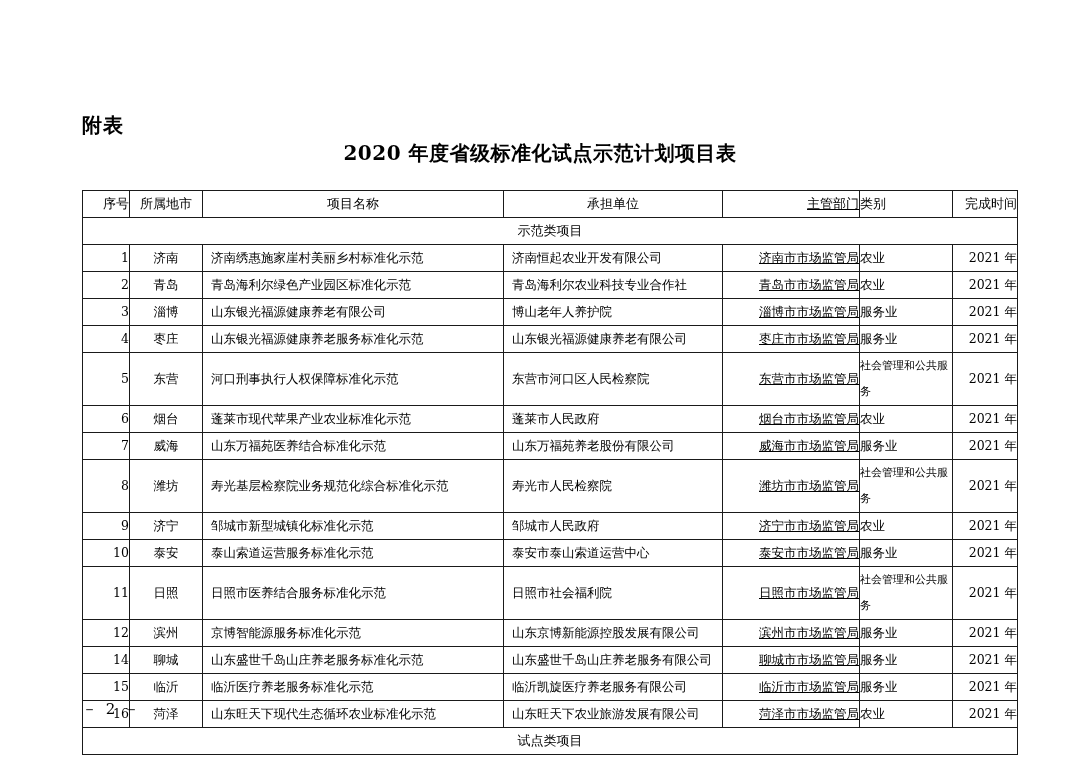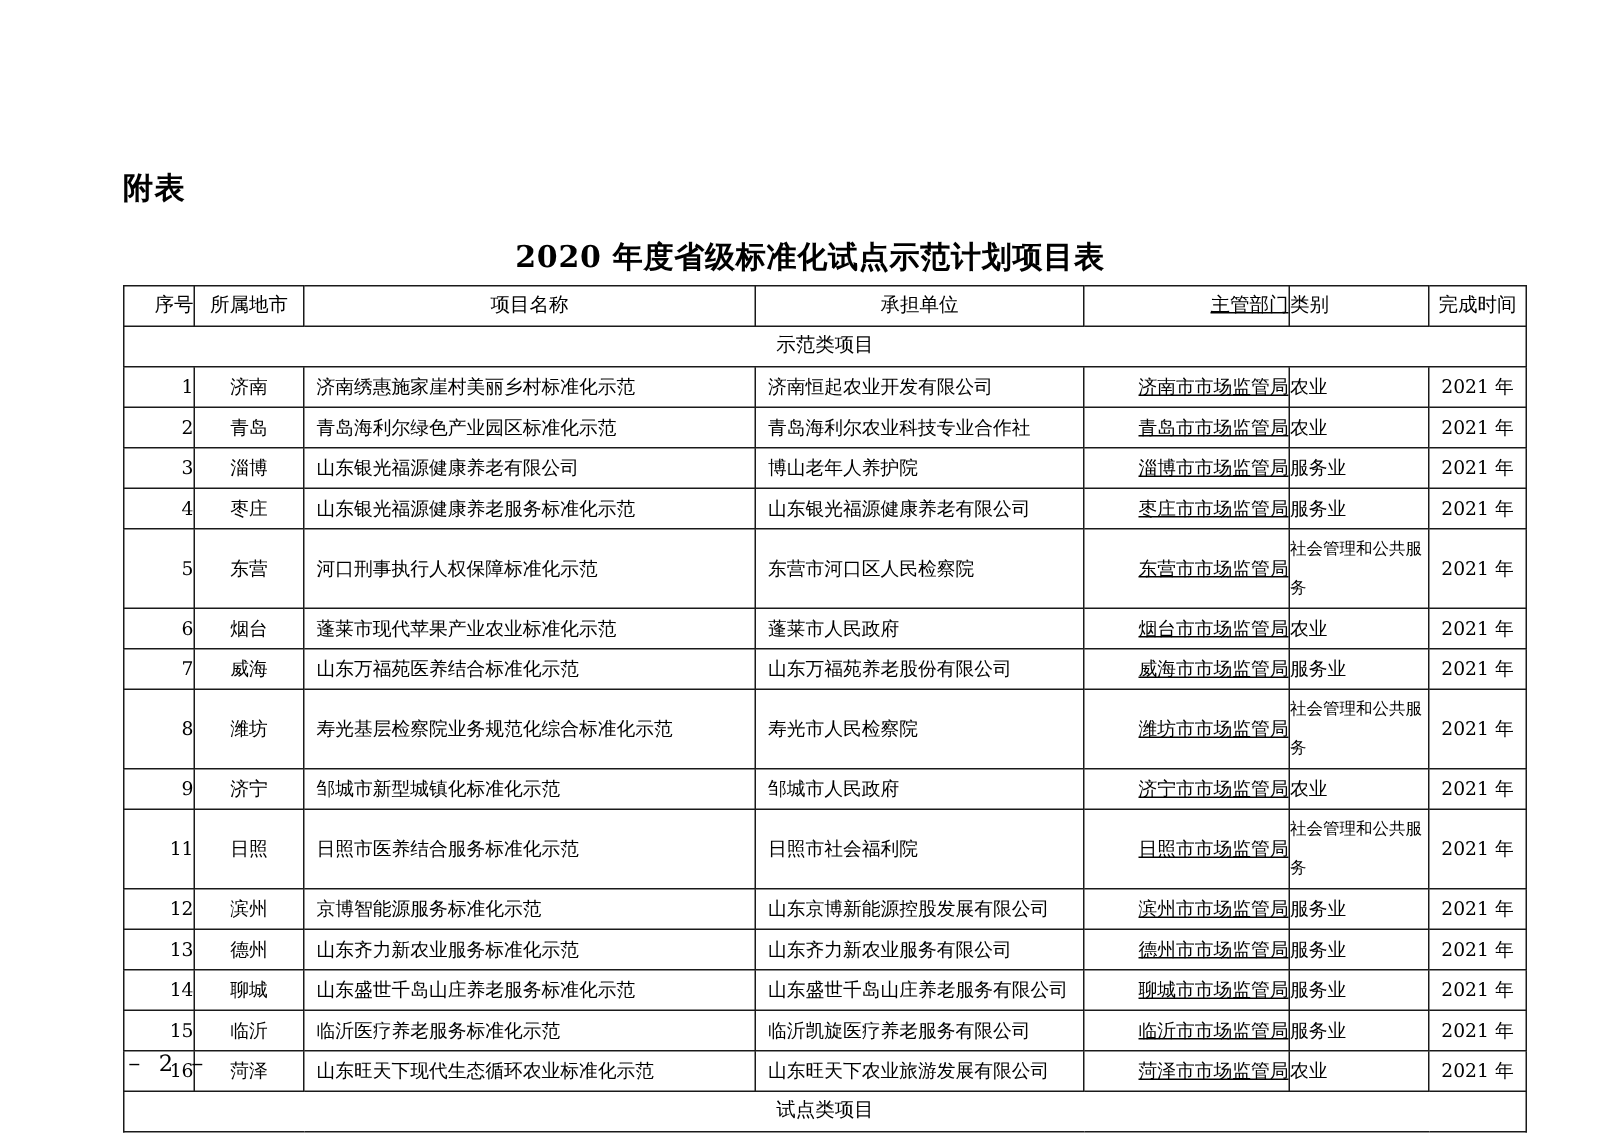--- a/index.html
+++ b/index.html
@@ -26,21 +26,21 @@
     left: 82px;
     top: 112px;
     font-size: 20px;
     font-weight: 700;
     letter-spacing: 1px;
     font-family: "DejaVu Serif", "Liberation Serif", serif;
   }
   .doc-title {
     position: absolute;
     left: 0;
-    top: 158px;
+    top: 140px;
     width: 1080px;
     text-align: center;
     font-size: 20px;
     font-weight: 700;
     letter-spacing: 0.5px;
     font-family: "DejaVu Serif", "Liberation Serif", serif;
   }
   table.main-table {
     position: absolute;
     left: 82px;
@@ -63,21 +63,21 @@
     font-size: 13px;
     height: 30px;
     line-height: 30px;
   }
   .c-seq   { width: 46px;  text-align: right; }
   .c-city  { width: 72px;  text-align: center; }
   .c-name  { width: 300px; text-align: left; padding-left: 8px !important; }
   .c-unit  { width: 218px; text-align: left; padding-left: 8px !important; }
   .c-dept  { width: 136px; text-align: right; text-decoration: underline; }
   .c-cat   { width: 92px;  text-align: left; }
-  .c-time  { width: 64px;  text-align: center; margin-left: 48px; }
+  .c-time  { width: 64px;  text-align: right; margin-left: 48px; }
   .section-row td {
     text-align: center;
     font-size: 13px;
     height: 28px;
     line-height: 28px;
   }
   .page-number {
     position: absolute;
     left: 82px;
     top: 700px;
@@ -188,47 +188,47 @@
       <tr>
         <td class="c-seq">9</td>
         <td class="c-city">济宁</td>
         <td class="c-name">邹城市新型城镇化标准化示范</td>
         <td class="c-unit">邹城市人民政府</td>
         <td class="c-dept">济宁市市场监管局</td>
         <td class="c-cat">农业</td>
         <td class="c-time">2021 年</td>
       </tr>
       <tr>
+        <td class="c-seq">10</td>
+        <td class="c-city">泰安</td>
+        <td class="c-name">泰山索道运营服务标准化示范</td>
+        <td class="c-unit">泰安市泰山索道运营中心</td>
+        <td class="c-dept">泰安市市场监管局</td>
+        <td class="c-cat">服务业</td>
+        <td class="c-time">2021 年</td>
+      </tr>
+      <tr>
         <td class="c-seq">11</td>
         <td class="c-city">日照</td>
         <td class="c-name">日照市医养结合服务标准化示范</td>
         <td class="c-unit">日照市社会福利院</td>
         <td class="c-dept">日照市市场监管局</td>
         <td class="c-cat" style="font-size:11px;">社会管理和公共服务</td>
         <td class="c-time">2021 年</td>
       </tr>
       <tr>
         <td class="c-seq">12</td>
         <td class="c-city">滨州</td>
         <td class="c-name">京博智能源服务标准化示范</td>
         <td class="c-unit">山东京博新能源控股发展有限公司</td>
         <td class="c-dept">滨州市市场监管局</td>
         <td class="c-cat">服务业</td>
         <td class="c-time">2021 年</td>
       </tr>
       <tr>
-        <td class="c-seq">13</td>
-        <td class="c-city">德州</td>
-        <td class="c-name">山东齐力新农业服务标准化示范</td>
-        <td class="c-unit">山东齐力新农业服务有限公司</td>
-        <td class="c-dept">德州市市场监管局</td>
-        <td class="c-cat">服务业</td>
-        <td class="c-time">2021 年</td>
-      </tr>
-      <tr>
         <td class="c-seq">14</td>
         <td class="c-city">聊城</td>
         <td class="c-name">山东盛世千岛山庄养老服务标准化示范</td>
         <td class="c-unit">山东盛世千岛山庄养老服务有限公司</td>
         <td class="c-dept">聊城市市场监管局</td>
         <td class="c-cat">服务业</td>
         <td class="c-time">2021 年</td>
       </tr>
       <tr>
         <td class="c-seq">15</td>

